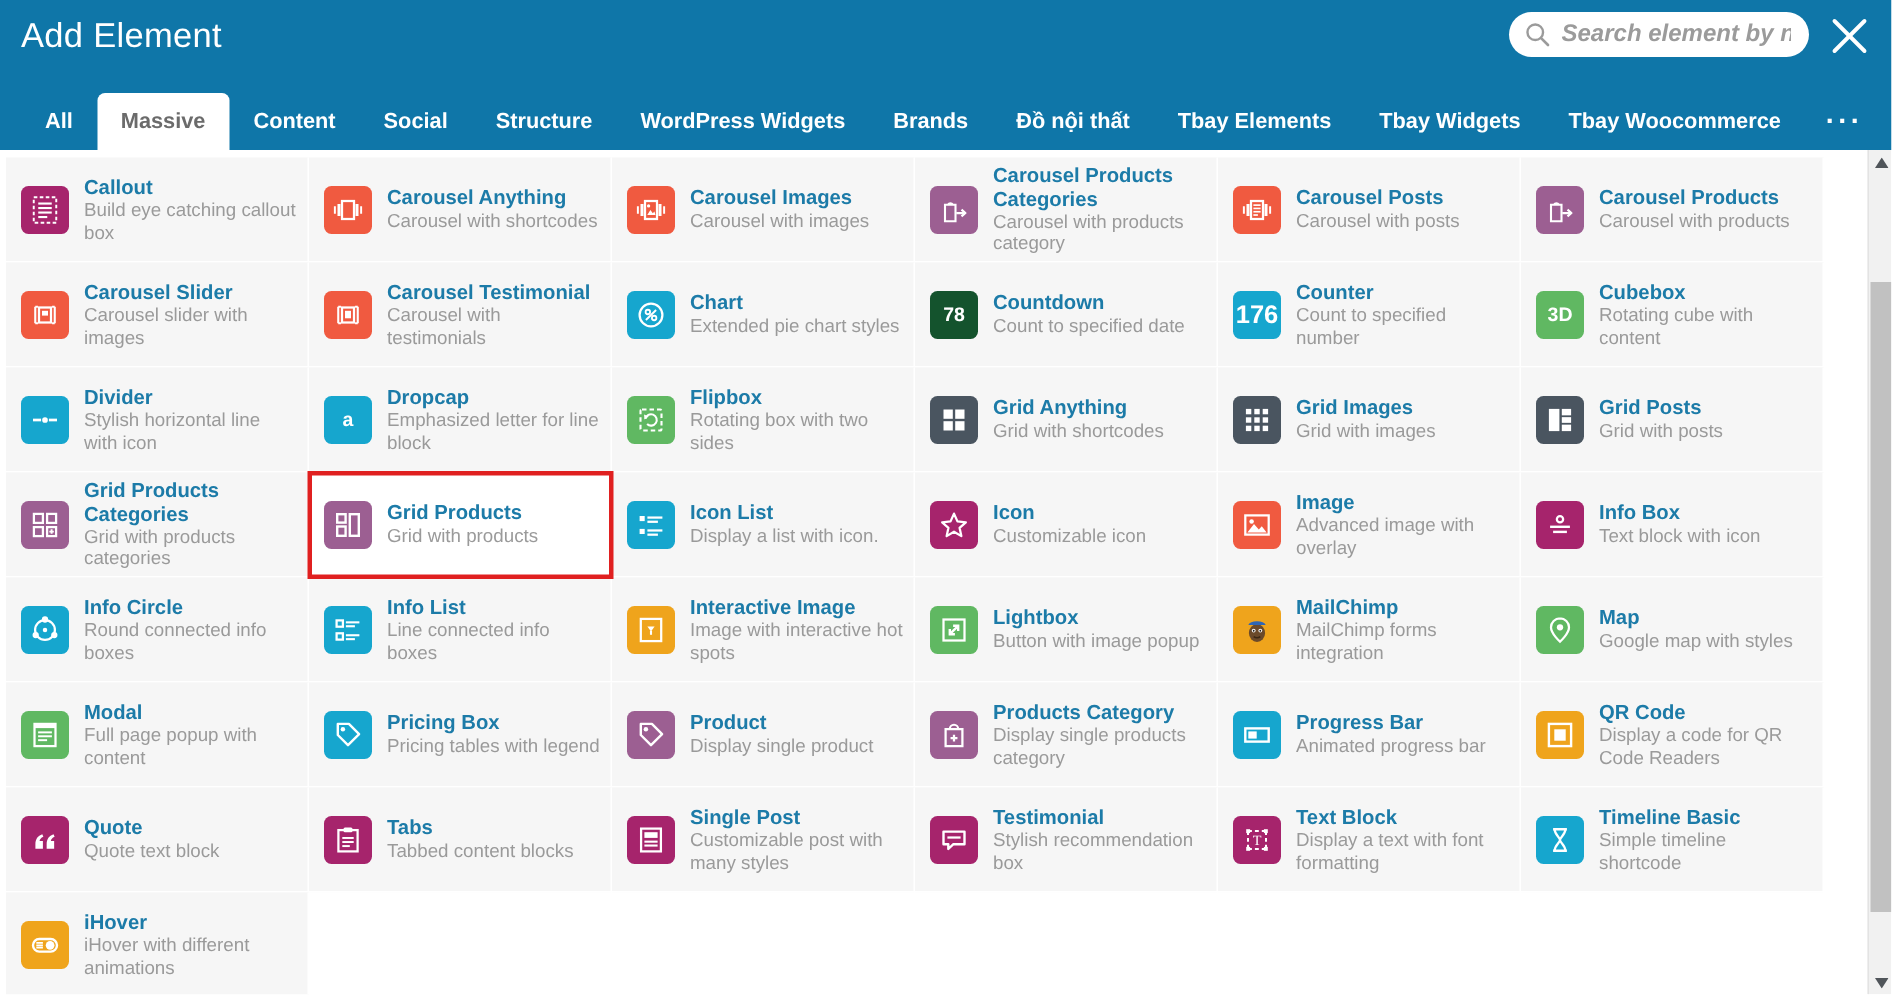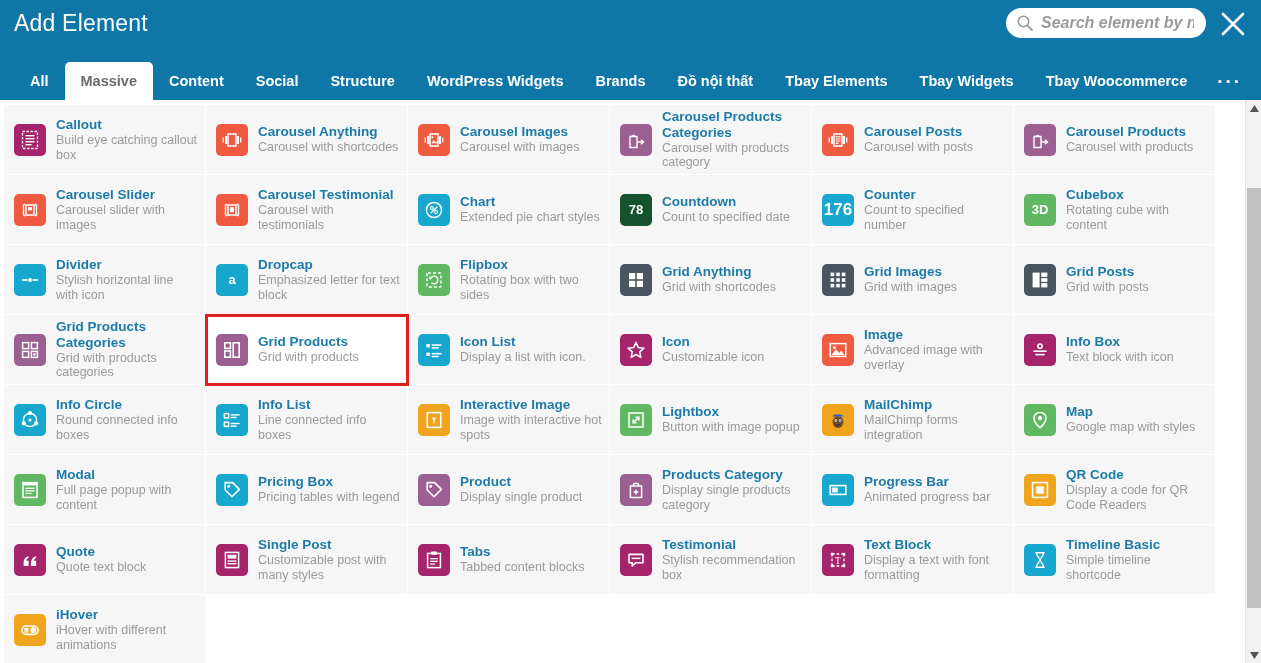--- a/index.html
+++ b/index.html
@@ -409,21 +409,21 @@
             <div class="el-title">Divider</div>
             <div class="el-desc">Stylish horizontal line with icon</div>
           </div>
         </div>
         <div class="cell">
           <div class="el-icon" style="background: rgb(22, 166, 206);">
             <span class="num">a</span>
           </div>
           <div class="el-text">
             <div class="el-title">Dropcap</div>
-            <div class="el-desc">Emphasized letter for text block</div>
+            <div class="el-desc">Emphasized letter for line block</div>
           </div>
         </div>
         <div class="cell">
           <div class="el-icon" style="background: rgb(96, 184, 98);">
             <svg width="20" height="20" viewBox="0 0 20 20">
               <rect x="3" y="3" width="14" height="14" rx="1" fill="none" stroke="#ffffff" stroke-width="1.4" stroke-dasharray="3 2"></rect>
               <path d="M6.3 9.2 a3.8 3.8 0 1 1 1.1 3.5" fill="none" stroke="#ffffff" stroke-width="1.4"></path>
               <polygon points="5.4,6.4 8.5,7.6 5.6,9.6" fill="#ffffff"></polygon>
             </svg>
           </div>
@@ -733,44 +733,44 @@
             </svg>
           </div>
           <div class="el-text">
             <div class="el-title">Quote</div>
             <div class="el-desc">Quote text block</div>
           </div>
         </div>
         <div class="cell">
           <div class="el-icon" style="background: rgb(166, 36, 108);">
             <svg width="20" height="20" viewBox="0 0 20 20">
-              <rect x="3.4" y="2.4" width="13.2" height="15.2" fill="none" stroke="#ffffff" stroke-width="1.5"></rect>
-              <rect x="5.6" y="4.8" width="8.8" height="3.8" fill="#ffffff"></rect>
-              <rect x="5.6" y="10.4" width="8.8" height="1.4" fill="#ffffff"></rect>
-              <rect x="5.6" y="13" width="8.8" height="1.4" fill="#ffffff"></rect>
-            </svg>
-          </div>
-          <div class="el-text">
-            <div class="el-title">Single Post</div>
-            <div class="el-desc">Customizable post with many styles</div>
-          </div>
-        </div>
-        <div class="cell">
-          <div class="el-icon" style="background: rgb(166, 36, 108);">
-            <svg width="20" height="20" viewBox="0 0 20 20">
               <rect x="3.6" y="3.4" width="12.8" height="14.2" fill="none" stroke="#ffffff" stroke-width="1.5"></rect>
               <rect x="7" y="1.6" width="6" height="3.2" rx="1" fill="#ffffff"></rect>
               <rect x="6.2" y="8" width="7.6" height="1.3" fill="#ffffff"></rect>
               <rect x="6.2" y="10.7" width="7.6" height="1.3" fill="#ffffff"></rect>
               <rect x="6.2" y="13.4" width="5" height="1.3" fill="#ffffff"></rect>
             </svg>
           </div>
           <div class="el-text">
             <div class="el-title">Tabs</div>
             <div class="el-desc">Tabbed content blocks</div>
+          </div>
+        </div>
+        <div class="cell">
+          <div class="el-icon" style="background: rgb(166, 36, 108);">
+            <svg width="20" height="20" viewBox="0 0 20 20">
+              <rect x="3.4" y="2.4" width="13.2" height="15.2" fill="none" stroke="#ffffff" stroke-width="1.5"></rect>
+              <rect x="5.6" y="4.8" width="8.8" height="3.8" fill="#ffffff"></rect>
+              <rect x="5.6" y="10.4" width="8.8" height="1.4" fill="#ffffff"></rect>
+              <rect x="5.6" y="13" width="8.8" height="1.4" fill="#ffffff"></rect>
+            </svg>
+          </div>
+          <div class="el-text">
+            <div class="el-title">Single Post</div>
+            <div class="el-desc">Customizable post with many styles</div>
           </div>
         </div>
         <div class="cell">
           <div class="el-icon" style="background: rgb(166, 36, 108);">
             <svg width="20" height="20" viewBox="0 0 20 20">
               <path d="M3 4.4 h14 v8.4 h-7.4 l-3.4 3.2 v-3.2 h-3.2 z" fill="none" stroke="#ffffff" stroke-width="1.6" stroke-linejoin="round"></path>
               <rect x="5.6" y="7.6" width="8.8" height="1.5" fill="#ffffff"></rect>
             </svg>
           </div>
           <div class="el-text">

